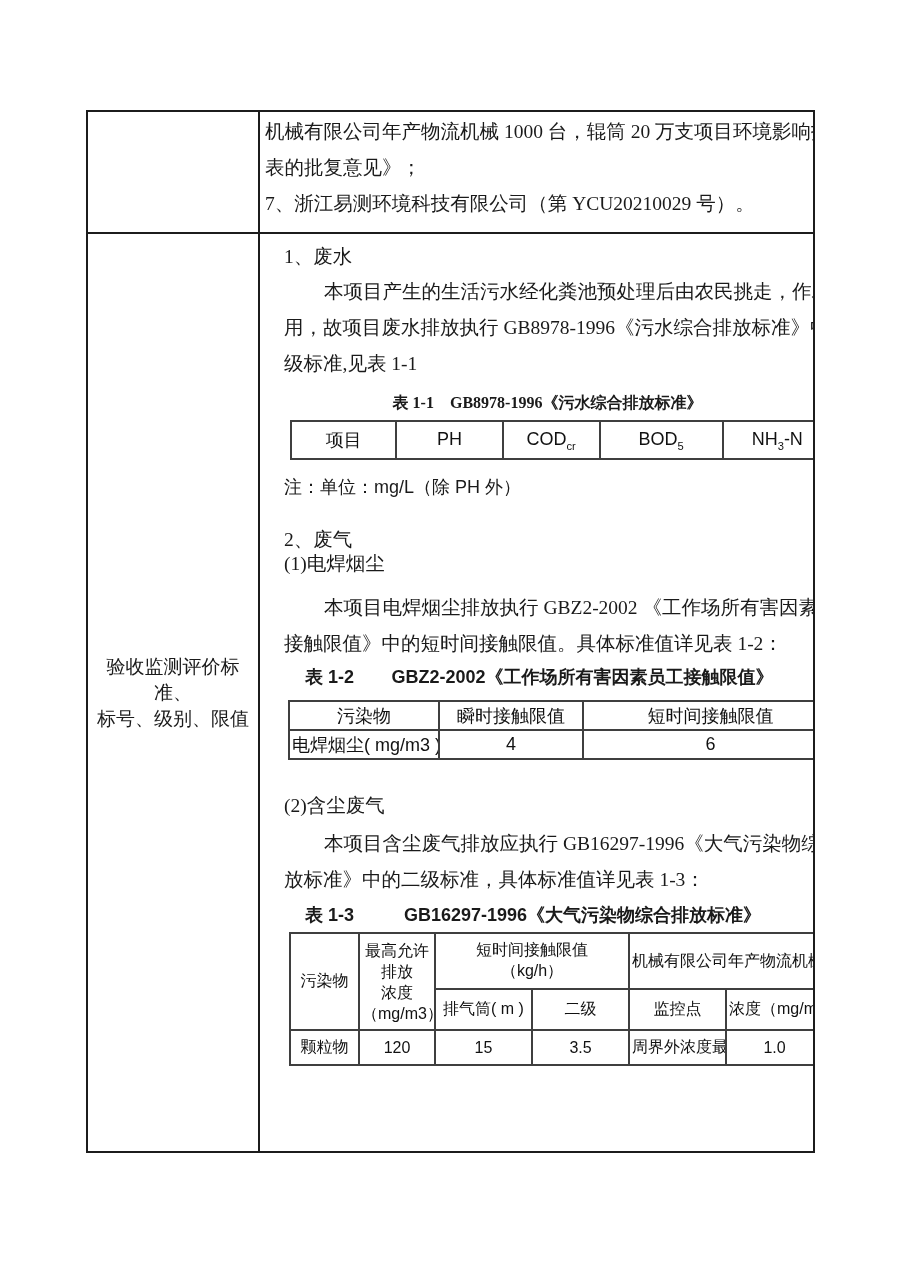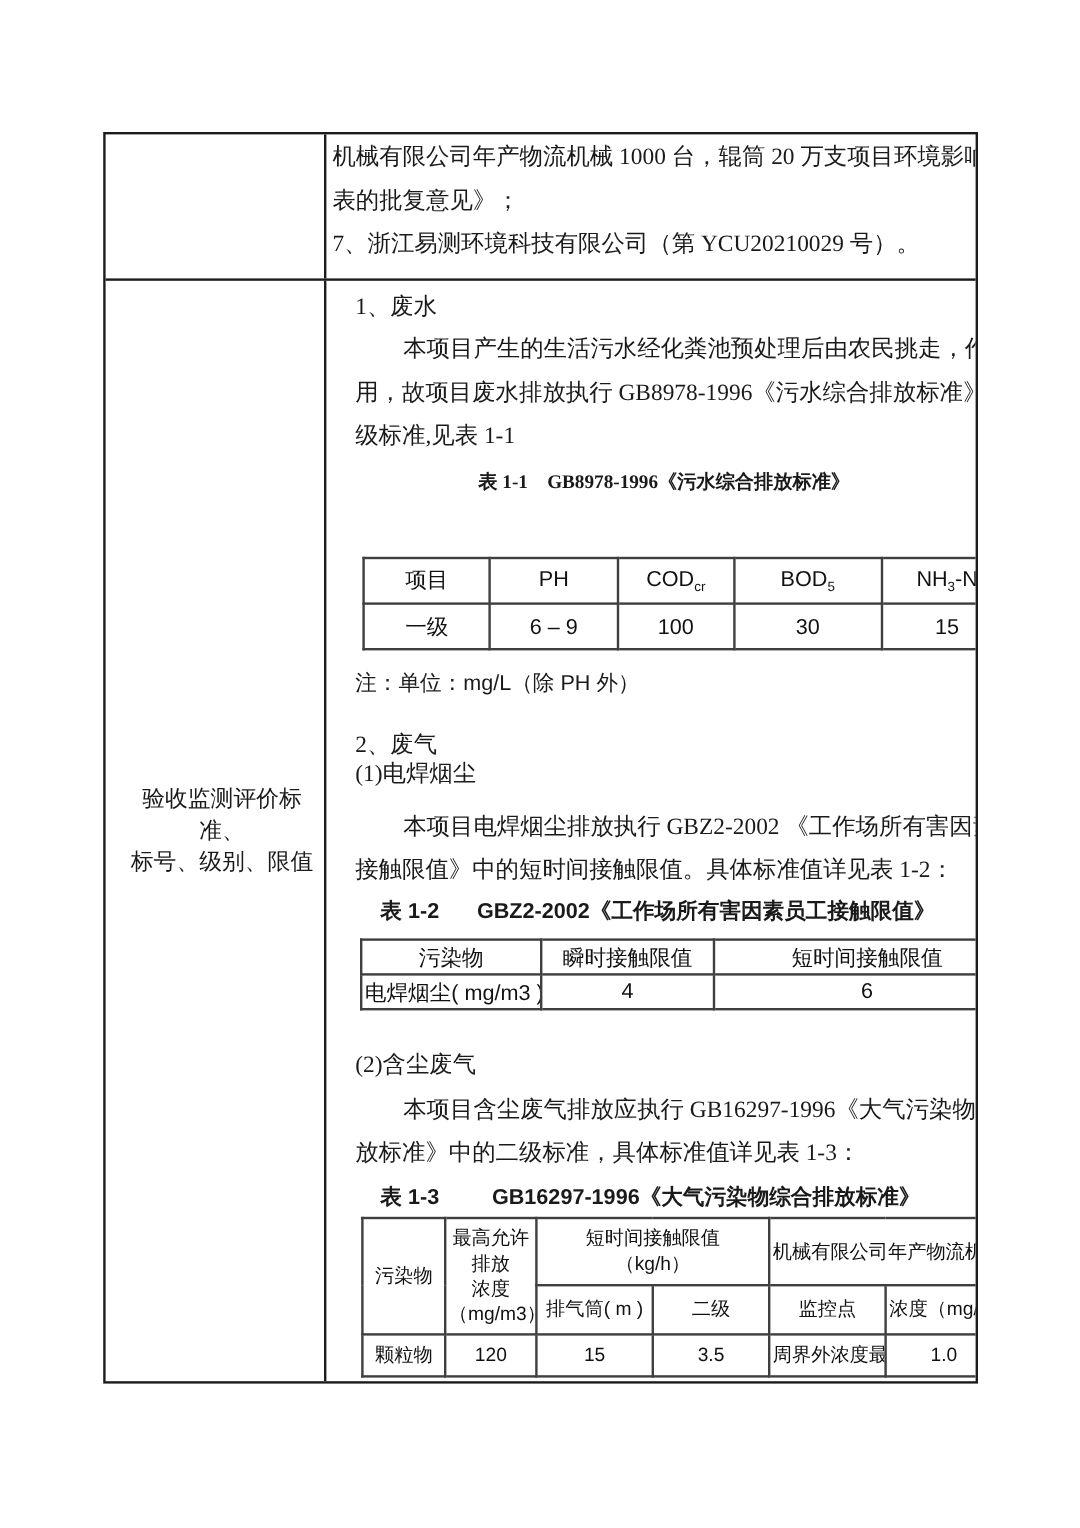--- a/index.html
+++ b/index.html
@@ -20,21 +20,20 @@
     background:#fff;
   }
   .frow{display:flex;min-height:0;}
   .frow-top{height:120px;border-bottom:2px solid #1c1c1c;flex-shrink:0;}
   .frow-main{flex:1;}
   .label-cell{
     width:170px;flex-shrink:0;
     border-right:2px solid #1c1c1c;
     display:flex;align-items:center;justify-content:center;
     text-align:center;
-    margin-left:12px;
   }
   .row-label{font-size:19px;line-height:26px;}
   .content-cell{flex:1;min-width:0;padding:0 2px 0 5px;box-sizing:border-box;overflow:hidden;}
   .prev-lines{padding-top:2px;}
   .prev-line{font-size:19.5px;line-height:36px;white-space:nowrap;}
   .content-flow{padding-top:6px;padding-left:24px;}
   .bline{font-size:19.5px;white-space:nowrap;}
   .lh34{line-height:34px;}
   .lh36{line-height:36px;}
   .lh24{line-height:24px;}
@@ -59,21 +58,21 @@
     font-family:"Liberation Sans","DejaVu Sans",sans-serif;
     table-layout:fixed;
     color:#111;
   }
   table.std td{
     border:2px solid #3f3f3f;
     text-align:center;vertical-align:middle;
     padding:0 2px;box-sizing:border-box;
     overflow:hidden;white-space:nowrap;
   }
-  .t1{width:543px;margin-left:6px;font-size:18px;margin-top:44px;}
+  .t1{width:543px;margin-left:6px;font-size:18px;}
   .t1 td{height:38px;}
   .t2{width:533px;margin-left:4px;font-size:18px;}
   .t2 td{height:29px;}
   .t3{width:535px;margin-left:5px;font-size:16px;}
   sub{font-size:0.62em;}
   .note-line{
     font-family:"Liberation Sans","DejaVu Sans",sans-serif;
     font-size:18px;
   }
   .mc-lines{line-height:21px;}
@@ -111,27 +110,20 @@
         <div class="cap-serif mt4">表 1-1　GB8978-1996《污水综合排放标准》</div>
 
         <table class="std t1">
           <tbody>
               <tr>
             <td style="width:102px"><span>项目</span><sub></sub><span></span></td>
             <td style="width:103px"><span>PH</span><sub></sub><span></span></td>
             <td style="width:94px"><span>COD</span><sub>cr</sub><span></span></td>
             <td style="width:119px"><span>BOD</span><sub>5</sub><span></span></td>
             <td style="width:106px"><span>NH</span><sub>3</sub><span>-N</span></td>
-          </tr>
-          <tr>
-            <td>一级</td>
-            <td>6 – 9</td>
-            <td>100</td>
-            <td>30</td>
-            <td>15</td>
           </tr>
         </tbody>
           </table>
 
         <div class="note-line lh26 mt6">注：单位：mg/L（除 PH 外）</div>
 
         <div class="bline lh24 mt28">2、废气</div>
         <div class="bline lh24">(1)电焊烟尘</div>
         <div class="bline lh36 mt6 indent">本项目电焊烟尘排放执行 GBZ2-2002 《工作场所有害因素员工</div>
         <div class="bline lh36">接触限值》中的短时间接触限值。具体标准值详见表 1-2：</div>

